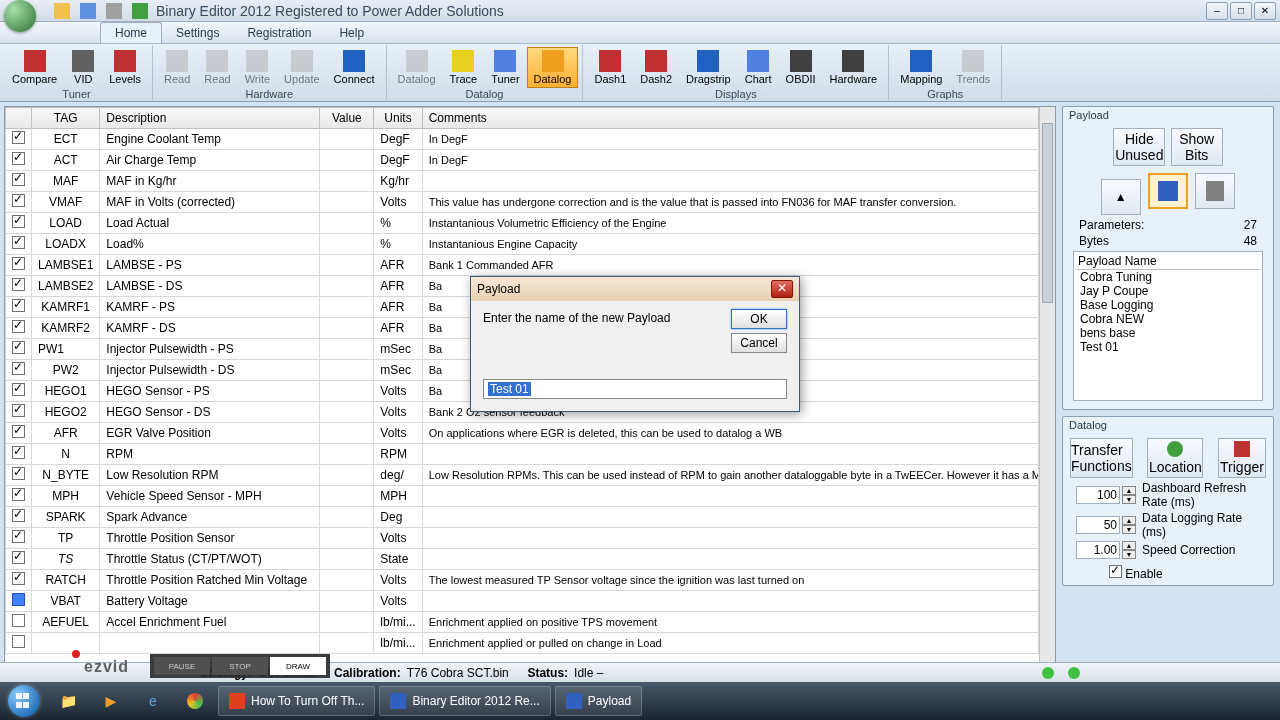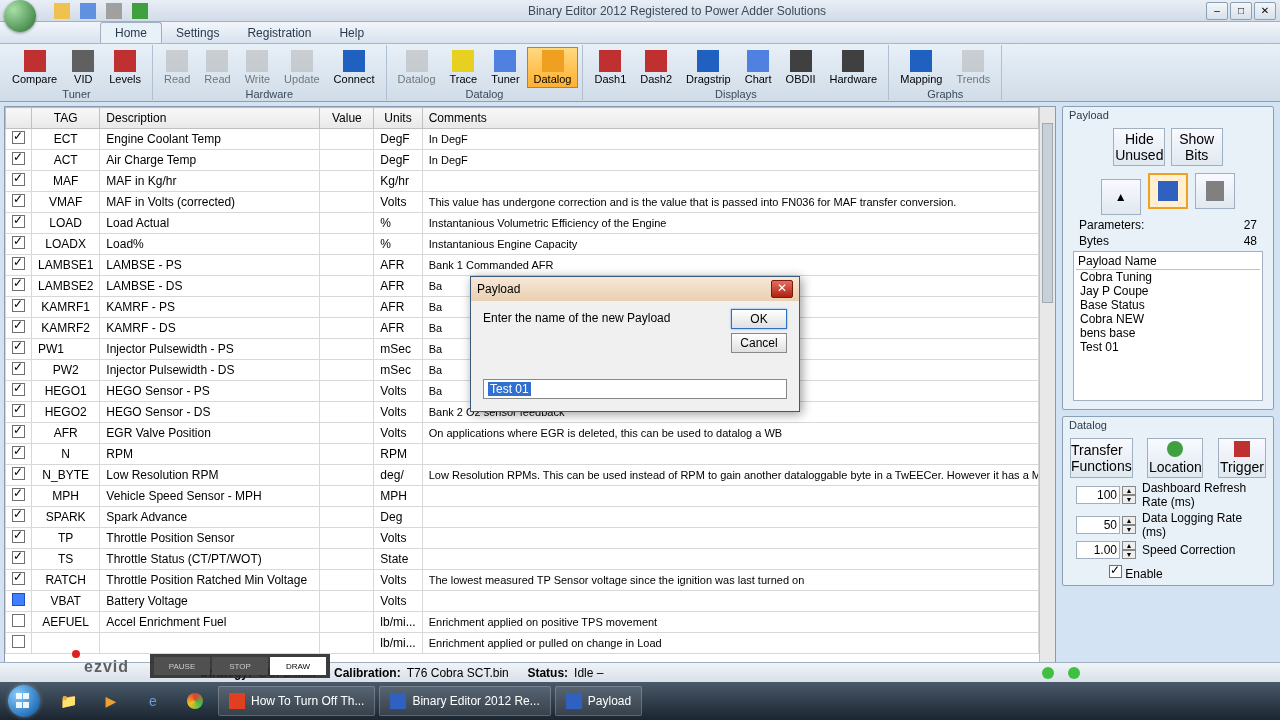--- a/index.html
+++ b/index.html
@@ -3,21 +3,21 @@
 <meta charset="utf-8">
 <style>
 * { box-sizing: border-box; margin: 0; padding: 0; font-family: "Segoe UI", Tahoma, sans-serif; }
 body { width: 1280px; height: 720px; overflow: hidden; background: #d4e3f4; position: relative; font-size: 12px; }
 
 
 .titlebar { height: 22px; background: linear-gradient(#e8eef5,#d2dce8); display: flex; align-items: center; padding: 0 4px; border-bottom: 1px solid #a0b0c0; }
 .globe { width: 32px; height: 32px; border-radius: 50%; background: radial-gradient(circle at 30% 30%,#a8e0a8,#2a7030); margin-right: 6px; margin-top: 10px; box-shadow: 0 1px 3px rgba(0,0,0,.4); }
 .qat { display: flex; gap: 10px; margin-left: 12px; }
 .qat span { width: 16px; height: 16px; display: inline-block; }
-.title-center { flex: 1; text-align: center; color: #3a4a5a; font-size: 12px; }
+.title-center { flex: 1; text-align: left; color: #3a4a5a; font-size: 14px; margin-left: 8px; }
 .winbtns { display: flex; gap: 2px; }
 .winbtn { width: 22px; height: 18px; background: linear-gradient(#f4f7fa,#d7e0ea); border: 1px solid #8aa0b5; border-radius: 2px; display: flex; align-items: center; justify-content: center; font-size: 10px; }
 
 
 .menubar { height: 22px; background: linear-gradient(#f2f6fb,#d8e2ee); display: flex; align-items: flex-end; padding-left: 100px; border-bottom: 1px solid #a8b8c8; }
 .menutab { padding: 3px 14px; font-size: 12px; color: #2a3a4a; cursor: pointer; }
 .menutab.active { background: #e8f0f8; border: 1px solid #a0b0c0; border-bottom: none; border-radius: 3px 3px 0 0; }
 
 
 .ribbon { height: 58px; background: linear-gradient(#e8f0f8,#d0dce8); display: flex; border-bottom: 1px solid #8aa0b5; padding: 1px; }
@@ -391,21 +391,21 @@
           <tr>
             <td style="text-align: center;"><span class="chk on"></span></td>
             <td style="text-align: center;">TP</td>
             <td>Throttle Position Sensor</td>
             <td></td>
             <td>Volts</td>
             <td class="com" style="max-width: 480px; overflow: hidden;"></td>
           </tr>
           <tr>
             <td style="text-align: center;"><span class="chk on"></span></td>
-            <td style="text-align: center;">TS</td>
+            <td style="text-align: center; font-style: italic;">TS</td>
             <td>Throttle Status (CT/PT/WOT)</td>
             <td></td>
             <td>State</td>
             <td class="com" style="max-width: 480px; overflow: hidden;"></td>
           </tr>
           <tr>
             <td style="text-align: center;"><span class="chk on"></span></td>
             <td style="text-align: center;">RATCH</td>
             <td>Throttle Position Ratched Min Voltage</td>
             <td></td>
@@ -471,21 +471,21 @@
           </div>
         <div class="kv">
             <span>Bytes</span>
             <span>48</span>
           </div>
         <div class="listbox">
           <div style="border-bottom:1px solid #c0c0c0;padding-bottom:1px">Payload Name</div>
           <div id="payloadItems">
               <div>Cobra Tuning</div>
               <div>Jay P Coupe</div>
-              <div>Base Status</div>
+              <div>Base Logging</div>
               <div>Cobra NEW</div>
               <div>bens base</div>
               <div>Test 01</div>
             </div>
         </div>
       </div>
     </div>
 
     <div class="panel">
       <div class="paneltitle">Datalog</div>

